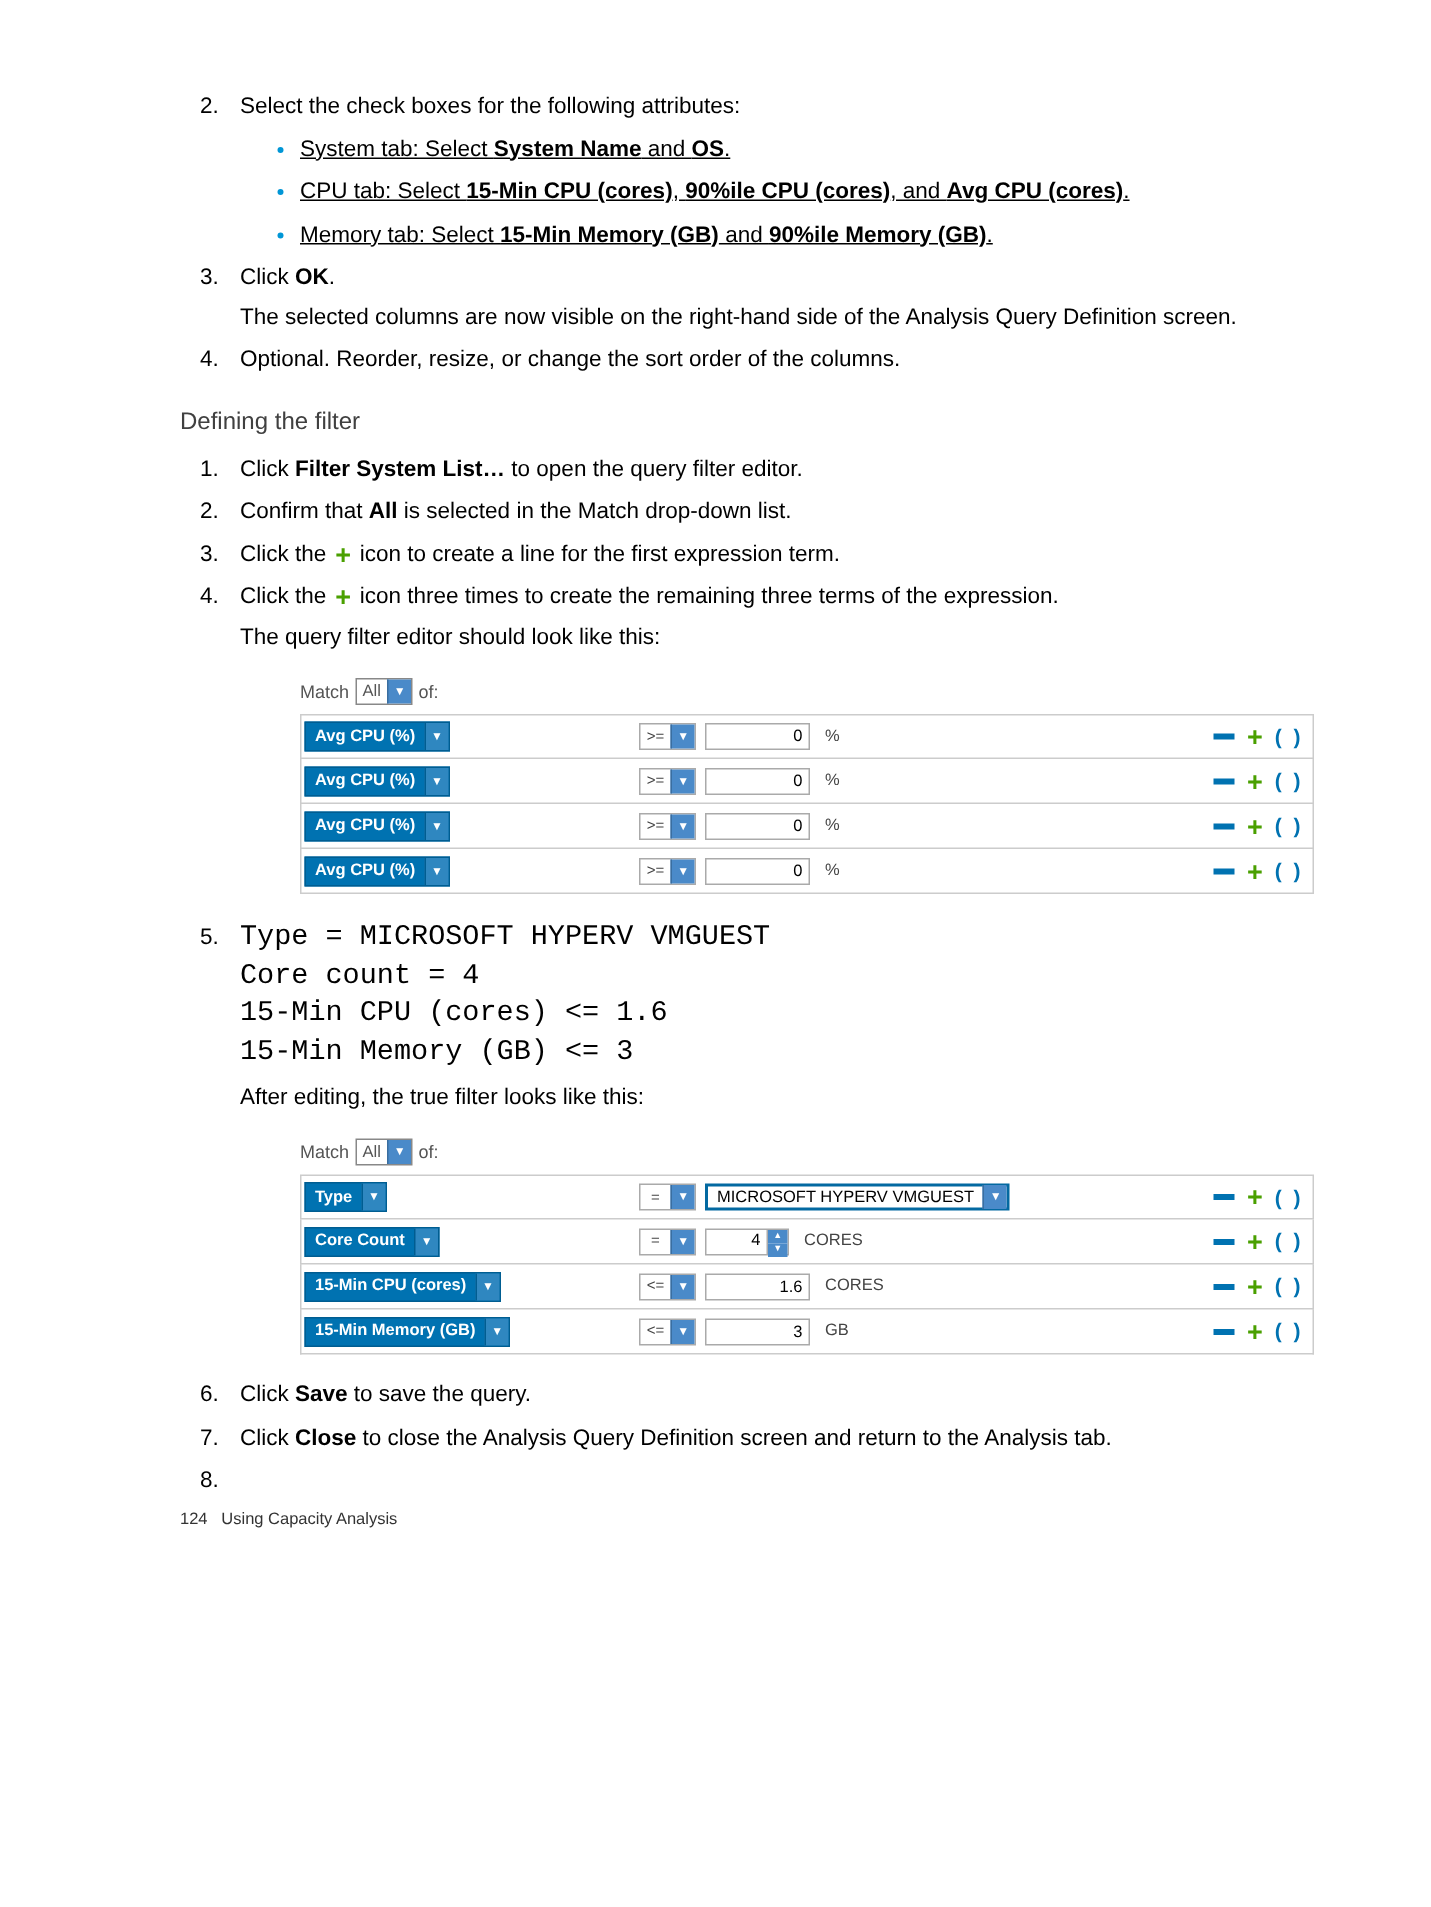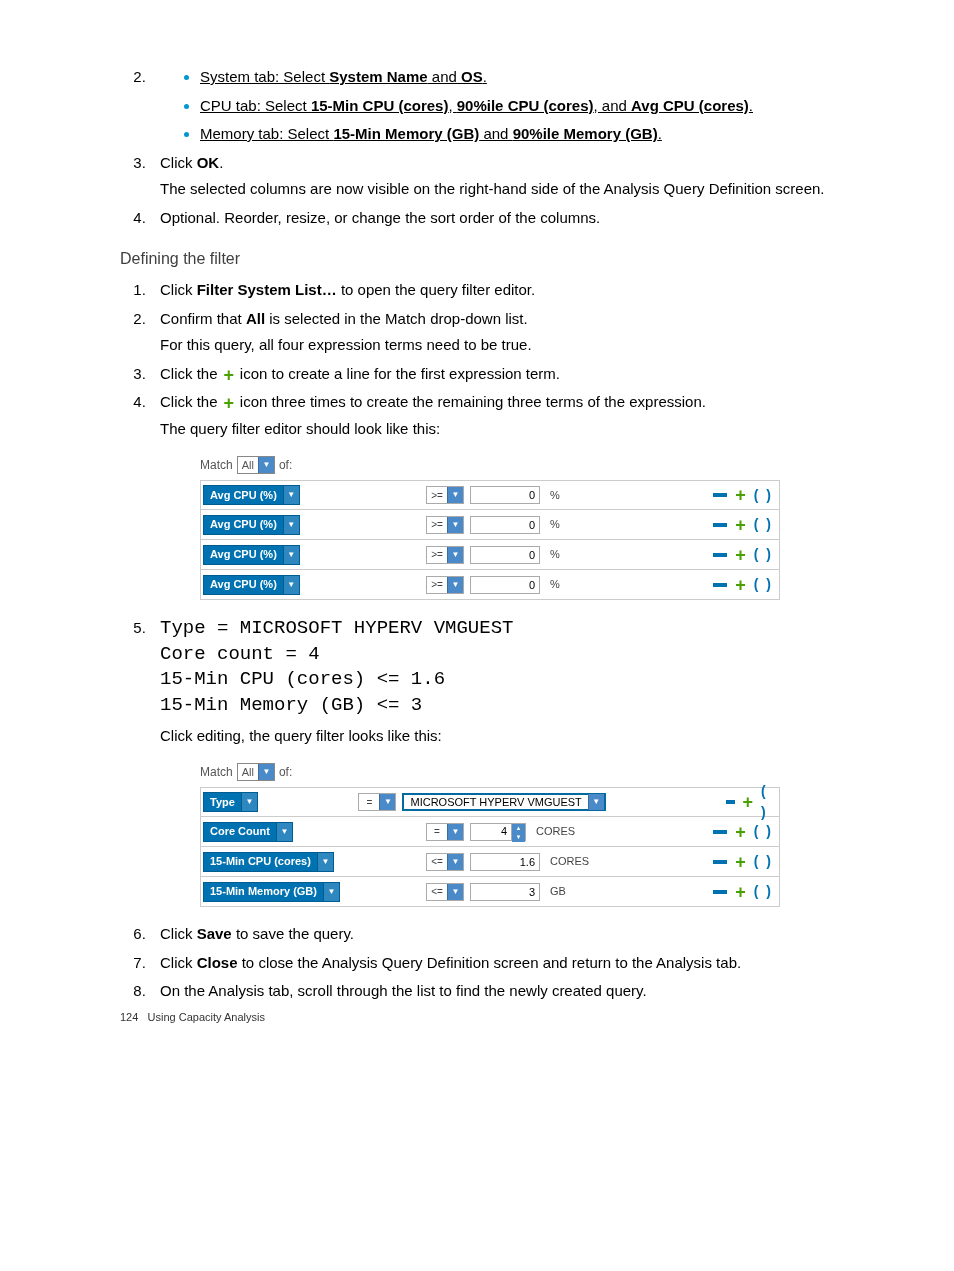--- a/index.html
+++ b/index.html
@@ -24,21 +24,21 @@
     display: inline-flex; align-items: center; justify-content: center;
     width: 14px; height: 14px; vertical-align: -2px;
     color: #4aa000; font-weight: bold; font-size: 18px; line-height: 14px;
   }
   pre.code {
     font-family: "Courier New", monospace;
     font-size: 19px; margin: 6px 0; white-space: pre; line-height: 1.35;
   }
 
   
-  .filter-wrap { margin: 16px 0 16px 40px; width: 580px; }
+  .filter-wrap { margin: 16px 0 16px 40px; width: 676px; }
   .match-line { font-size: 12px; color: #555; margin-bottom: 6px; display:flex; align-items:center; gap:4px;}
   .match-select {
     display:inline-flex; align-items:center; border:1px solid #888; height:18px; font-size:11px;
     background:#fff;
   }
   .match-select .txt{ padding:0 4px;}
   .dd-btn {
     width:16px; height:16px; background:#4a8ac9;
     display:inline-flex; align-items:center; justify-content:center;
     color:#fff; font-size:8px; border-left:1px solid #3a6ea0;
@@ -81,20 +81,21 @@
   .left-group{ display:flex; align-items:center; width:225px;}
   .mid-group{ display:flex; align-items:center; }
   .footer{ font-size:11px; color:#333; position:relative; }
   .page-num{ }
 </style>
 </head>
 <body>
 
 <ol class="main-list" start="2">
   <li>
+    <span>Select the check boxes for the following attributes:</span>
     <ul class="bullets">
       <li>
         <span>System tab: Select </span><b>System Name</b><span> and </span><b>OS</b><span>.</span>
       </li>
       <li>
         <span>CPU tab: Select </span><b>15-Min CPU (cores)</b><span>, </span><b>90%ile CPU (cores)</b><span>, and </span><b>Avg CPU (cores)</b><span>.</span>
       </li>
       <li>
         <span>Memory tab: Select </span><b>15-Min Memory (GB)</b><span> and </span><b>90%ile Memory (GB)</b><span>.</span>
       </li>
@@ -108,21 +109,20 @@
 </ol>
 
 <h3 class="section">Defining the filter</h3>
 
 <ol class="main-list" start="1">
   <li>
     <span>Click </span><b>Filter System List…</b><span> to open the query filter editor.</span>
   </li>
   <li>
     <span>Confirm that </span><b>All</b><span> is selected in the Match drop-down list.</span>
-    <div class="sub-para">For this query, all four expression terms need to be true.</div>
   </li>
   <li>
     <span>Click the </span><span class="plus-inline">+</span><span> icon to create a line for the first expression term.</span>
   </li>
   <li>
     <span>Click the </span><span class="plus-inline">+</span><span> icon three times to create the remaining three terms of the expression.</span>
     <div class="sub-para">The query filter editor should look like this:</div>
 
     <div class="filter-wrap">
       <div class="match-line">
@@ -220,21 +220,21 @@
           </div>
         </div>
     </div>
   </li>
 
   <li>
     <pre class="code">Type = MICROSOFT HYPERV VMGUEST
 Core count = 4
 15-Min CPU (cores) &lt;= 1.6
 15-Min Memory (GB) &lt;= 3</pre>
-    <div class="sub-para">Click editing, the query filter looks like this:</div>
+    <div class="sub-para">After editing, the true filter looks like this:</div>
 
     <div class="filter-wrap">
       <div class="match-line">
         <span>Match</span>
         <span class="match-select">
           <span class="txt">All</span>
           <span class="dd-btn">▼</span>
         </span>
         <span>of:</span>
       </div>
@@ -336,20 +336,19 @@
     </div>
   </li>
 
   <li>
     <span>Click </span><b>Save</b><span> to save the query.</span>
   </li>
   <li>
     <span>Click </span><b>Close</b><span> to close the Analysis Query Definition screen and return to the Analysis tab.</span>
   </li>
   <li>
-    <span>On the Analysis tab, scroll through the list to find the newly created query.</span>
   </li>
 </ol>
 
 <div class="footer">
   <span class="page-num">124</span>&nbsp;&nbsp;
   <span>Using Capacity Analysis</span>
 </div>
 
 </body></html>

